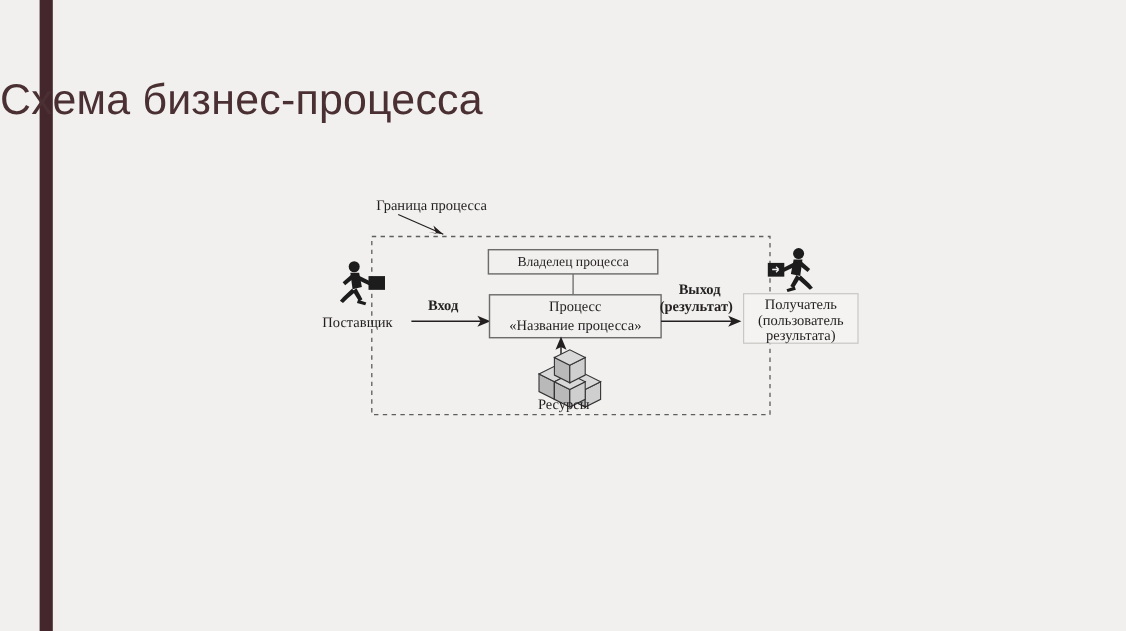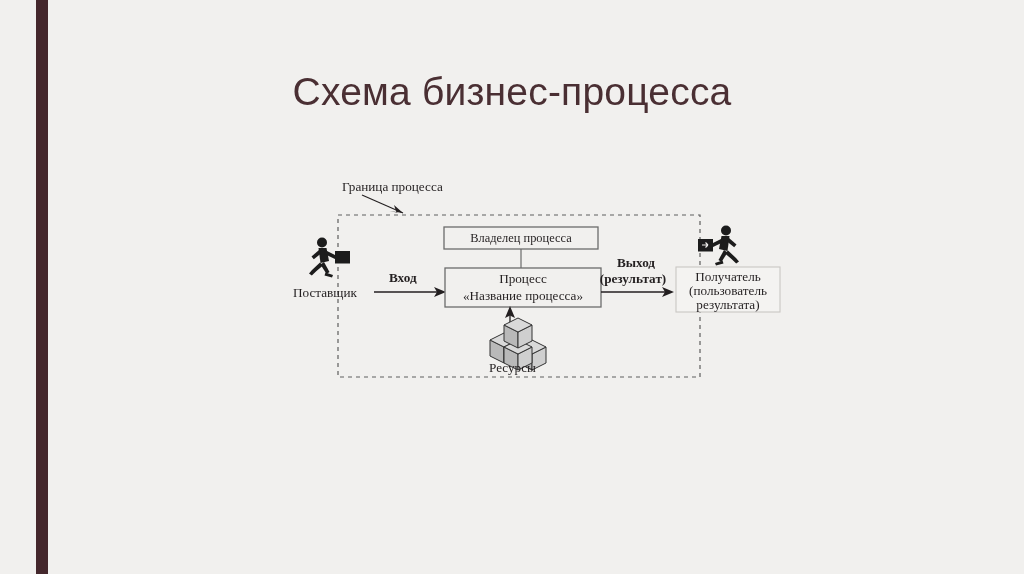--- a/index.html
+++ b/index.html
@@ -31,21 +31,21 @@
     width: 12px;
     height: 574px;
     background: #44272c;
   }
 
   #slide-title {
     position: absolute;
     left: 0;
     top: 70px;
     width: 1024px;
-    text-align: center;
+    text-align: left;
     font-family: "Liberation Sans", sans-serif;
     font-size: 39px;
     font-weight: 400;
     color: #4a2f33;
     letter-spacing: 0.2px;
     white-space: nowrap;
   }
 
   
   #diagram {

